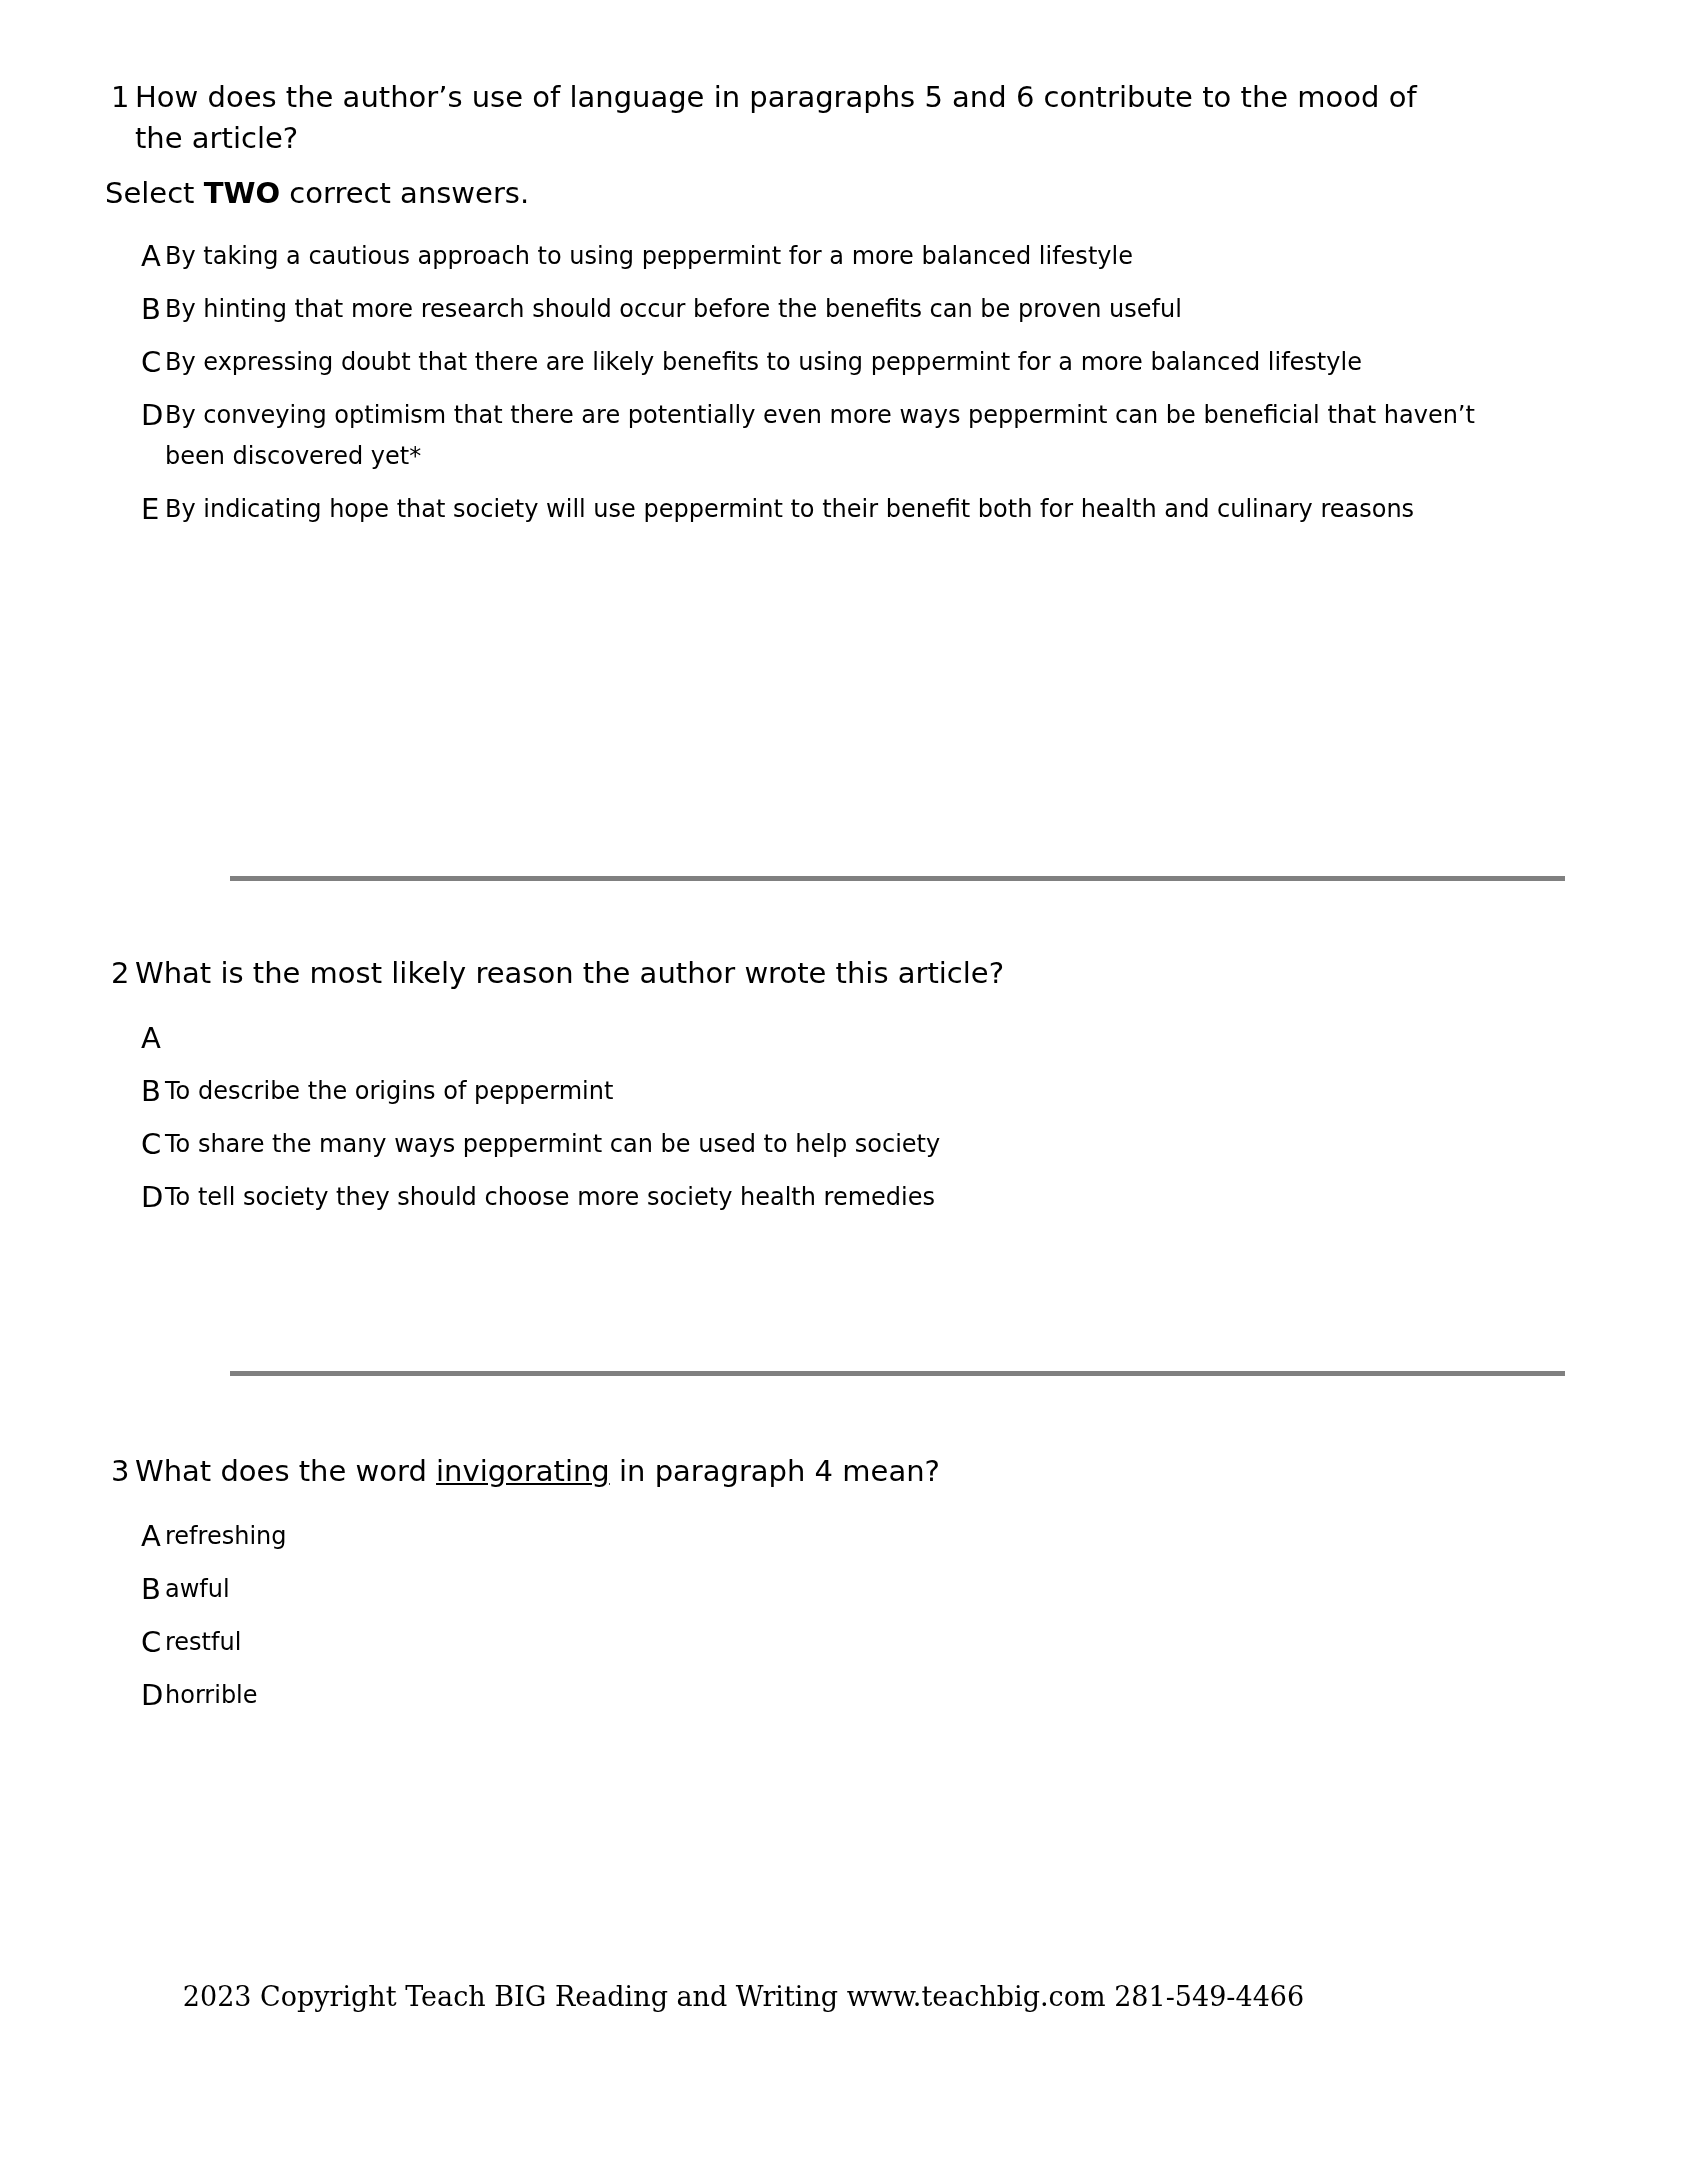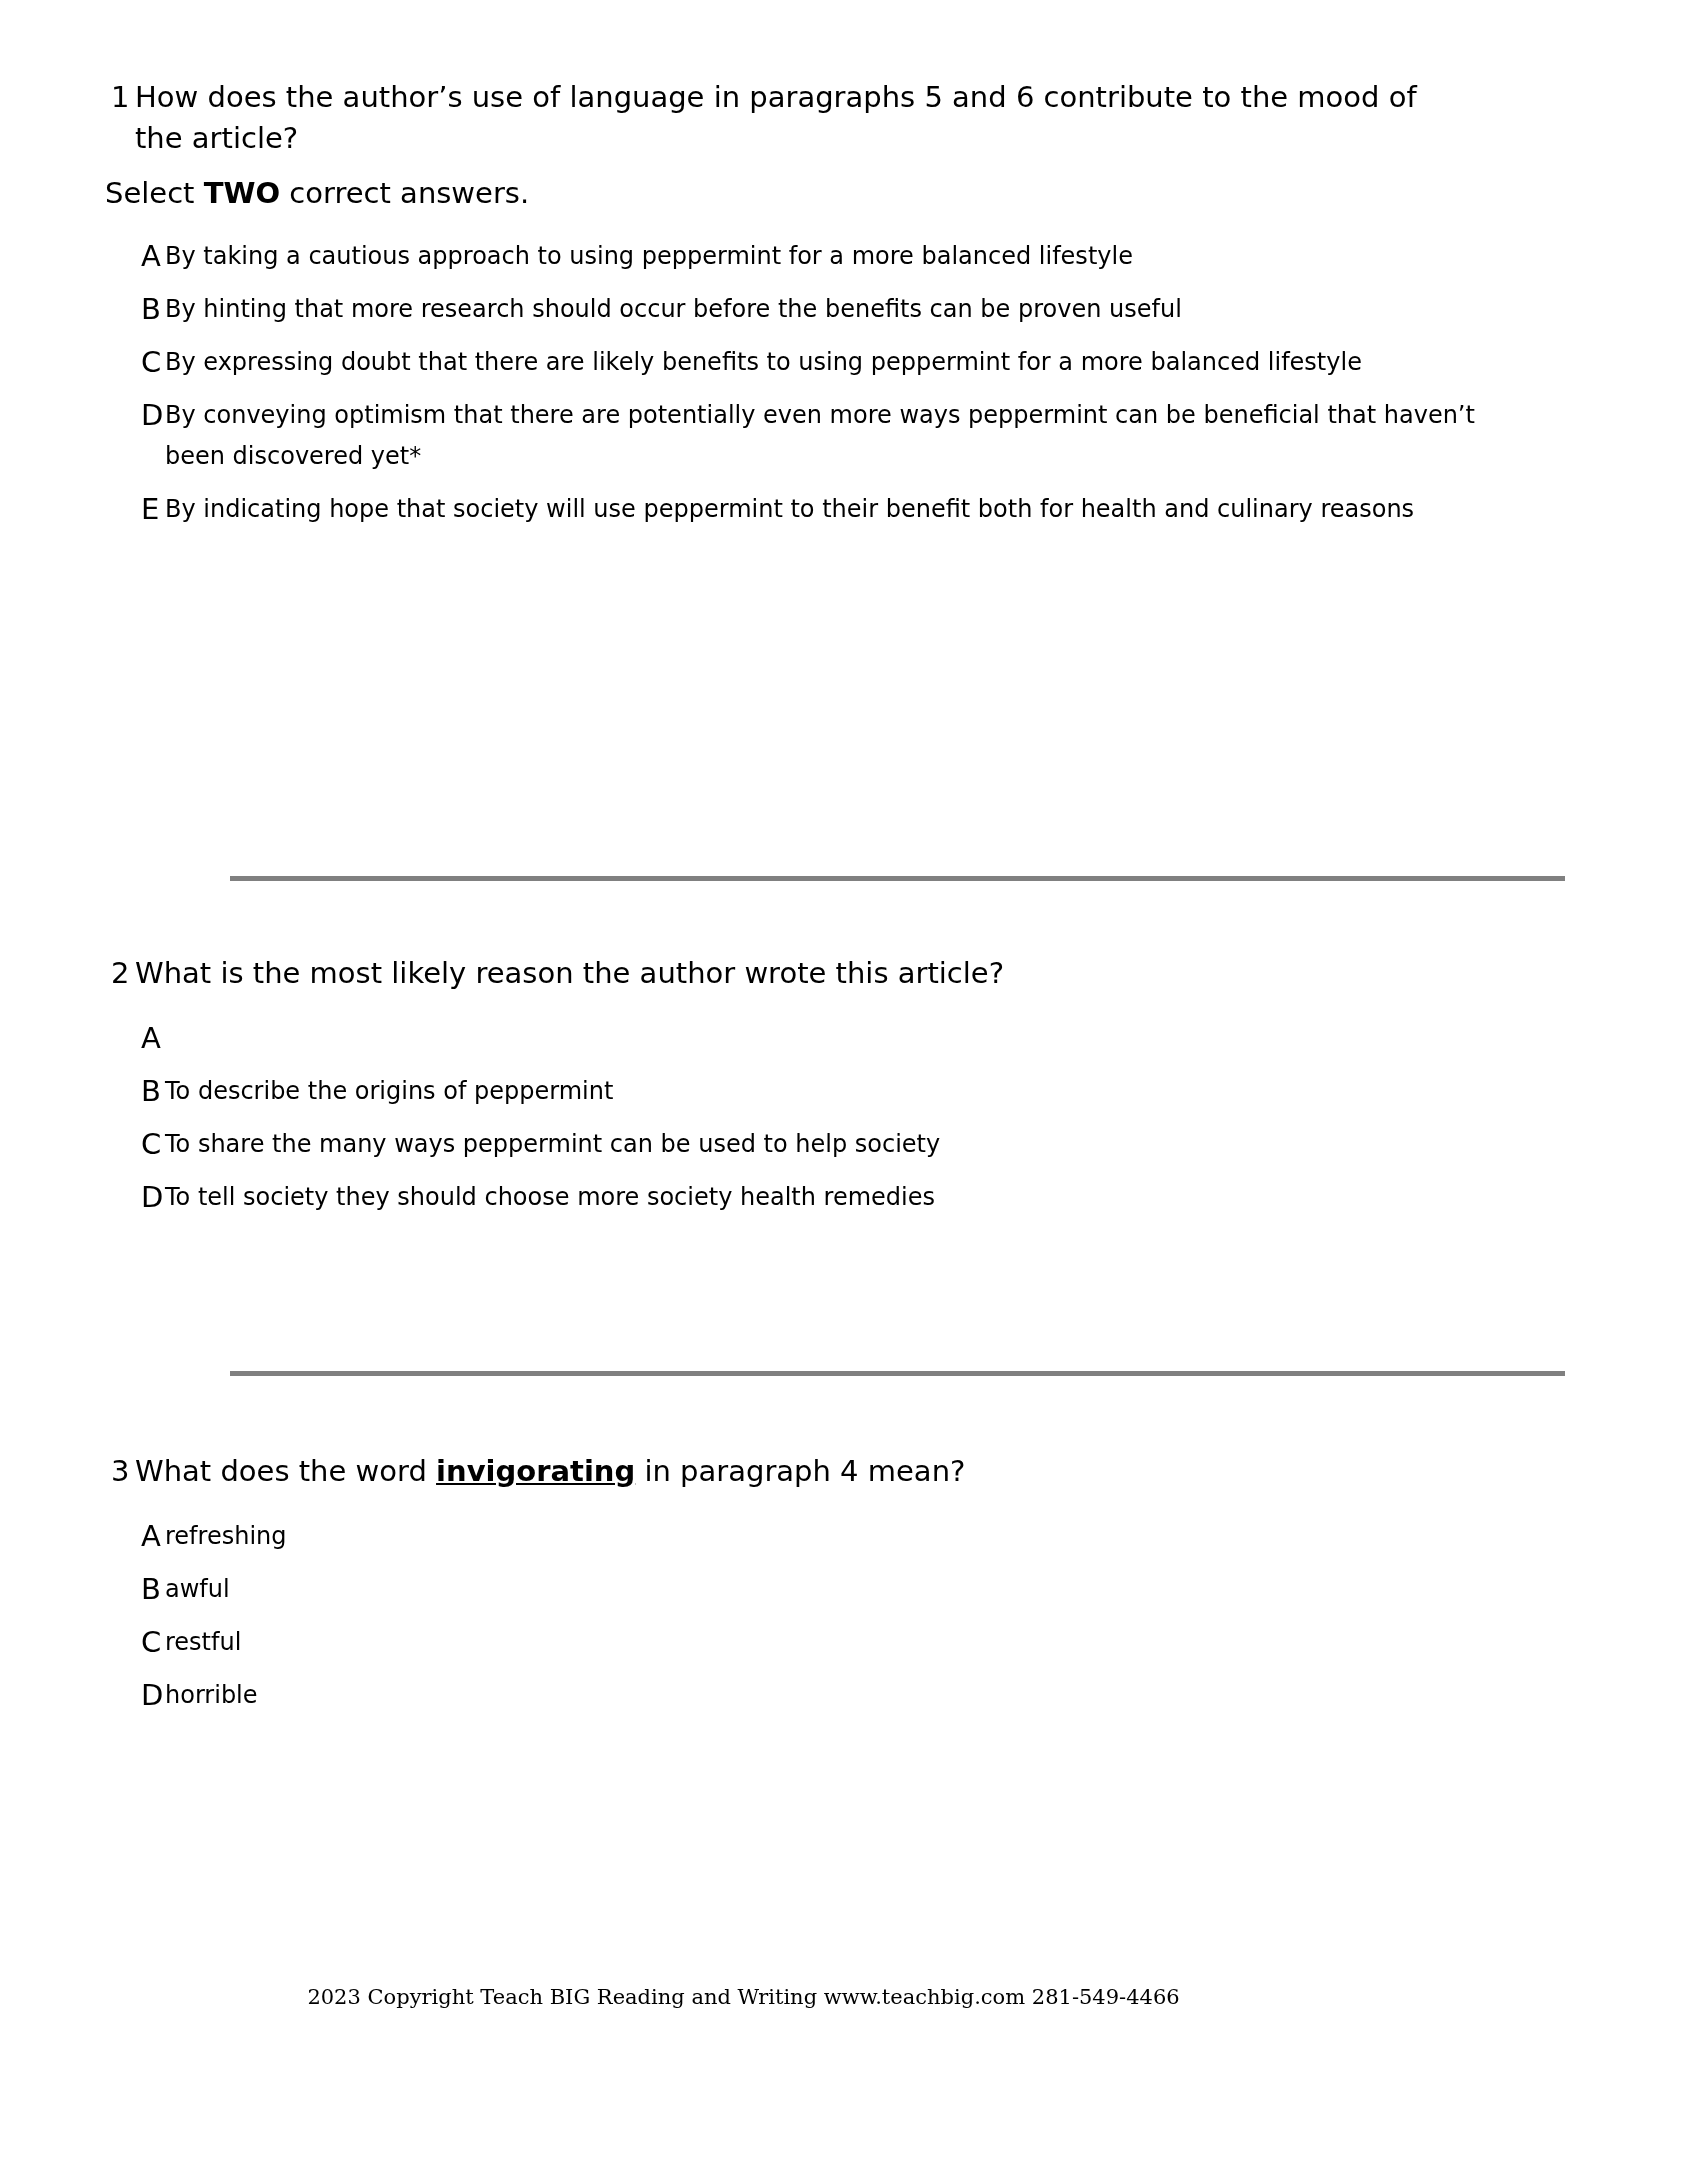--- a/index.html
+++ b/index.html
@@ -92,39 +92,39 @@
 
   .opt-text {
     flex: 1 1 auto;
     max-width: 1366px;
     padding-left: 24px;
     box-sizing: border-box;
     font-size: 24px;
     line-height: 41px;
   }
 
-  .underlined { text-decoration: underline; font-weight: bold; }
+  .underlined { text-decoration: underline; }
 
   
   .divider {
     position: absolute;
     left: 230px;
     width: 1335px;
     height: 5px;
     background: #808080;
   }
 
   
   .footer {
     position: absolute;
     left: 0;
     width: 1487px;
     text-align: center;
     font-family: "DejaVu Serif", serif;
-    font-size: 21px;
+    font-size: 27px;
     line-height: 34px;
   }
 </style>
 </head>
 <body>
 
 <div class="page">
 
   <div class="question-block" style="top:77px;">
 

